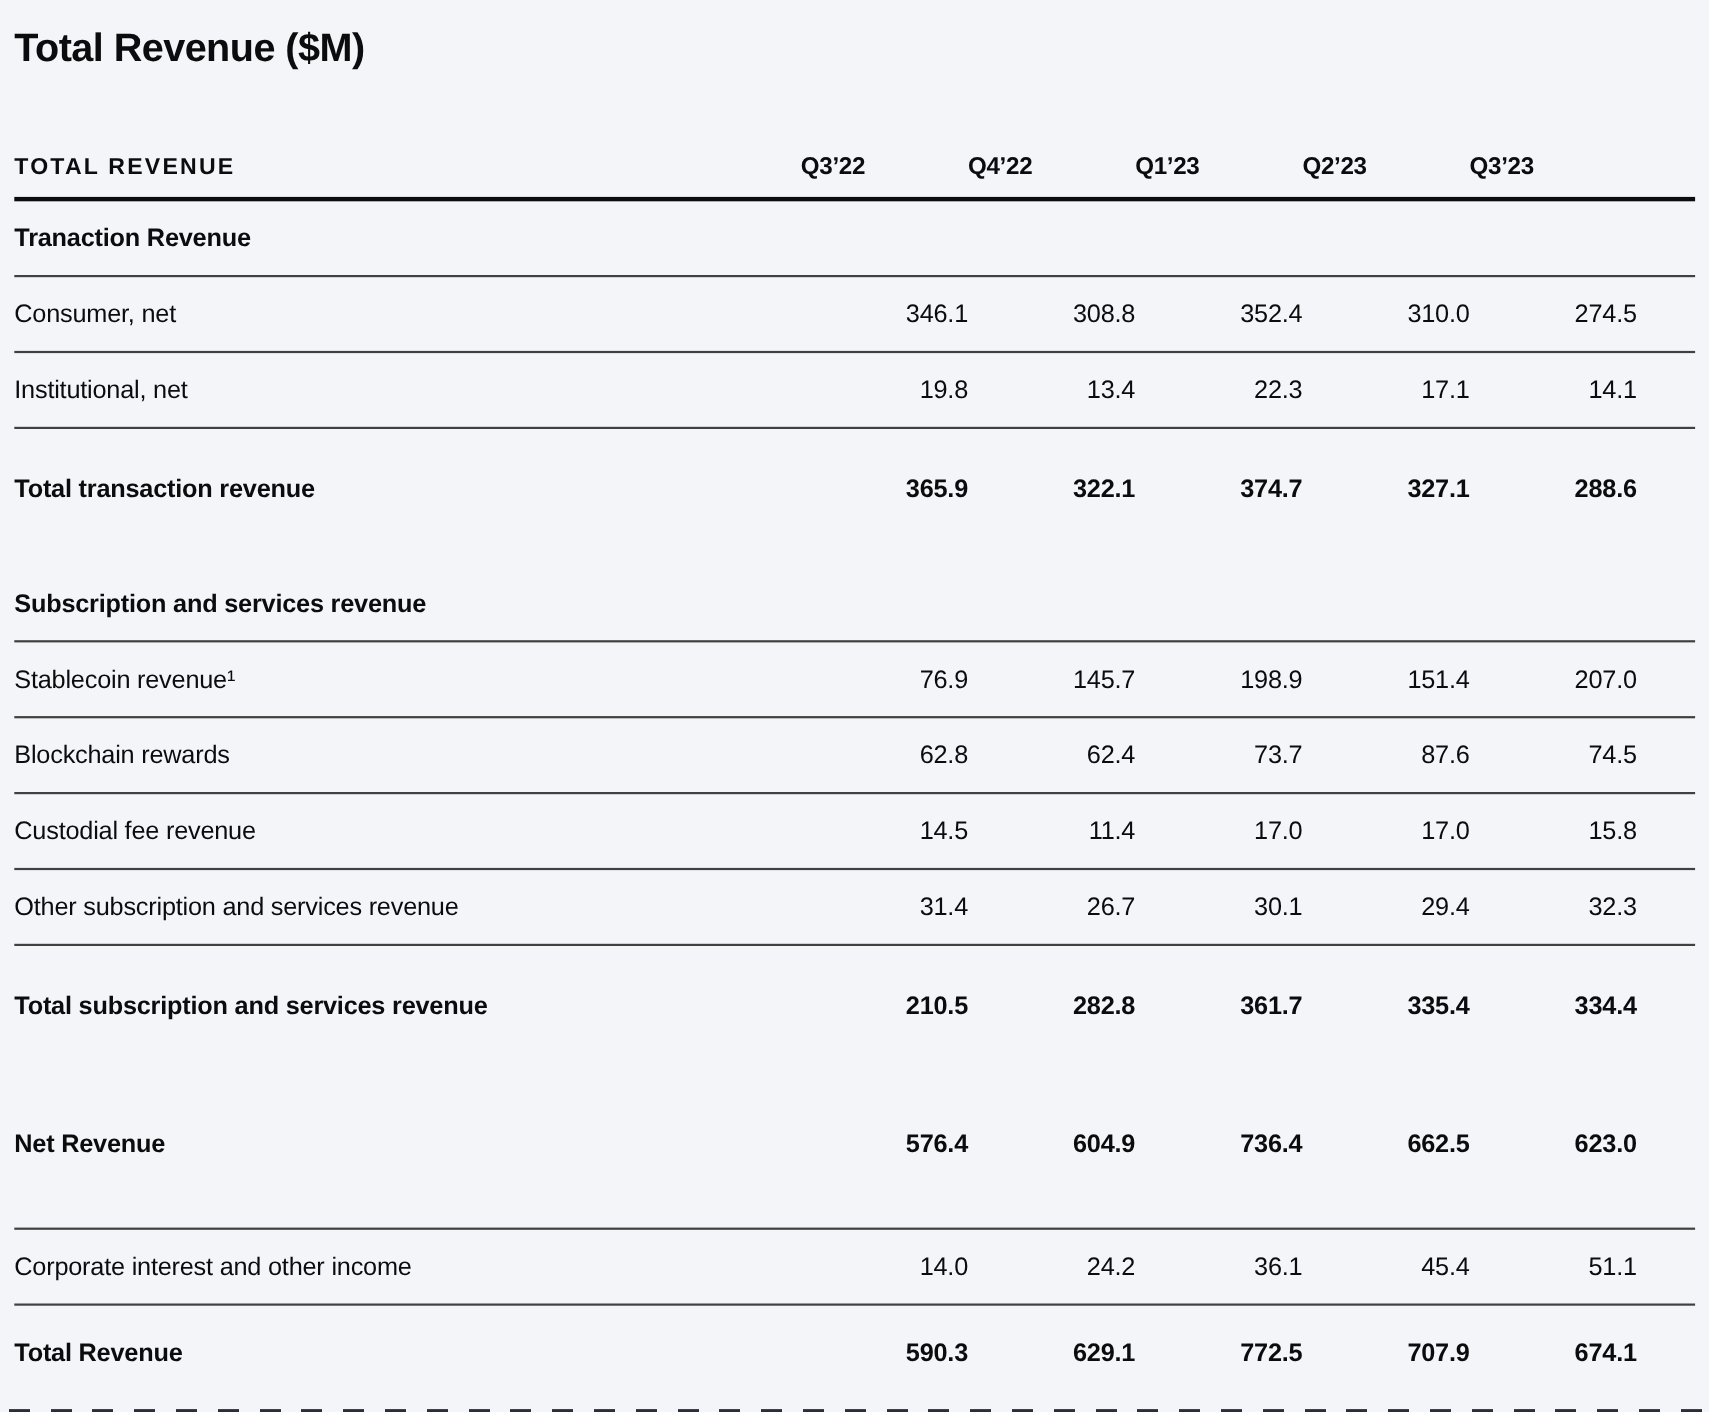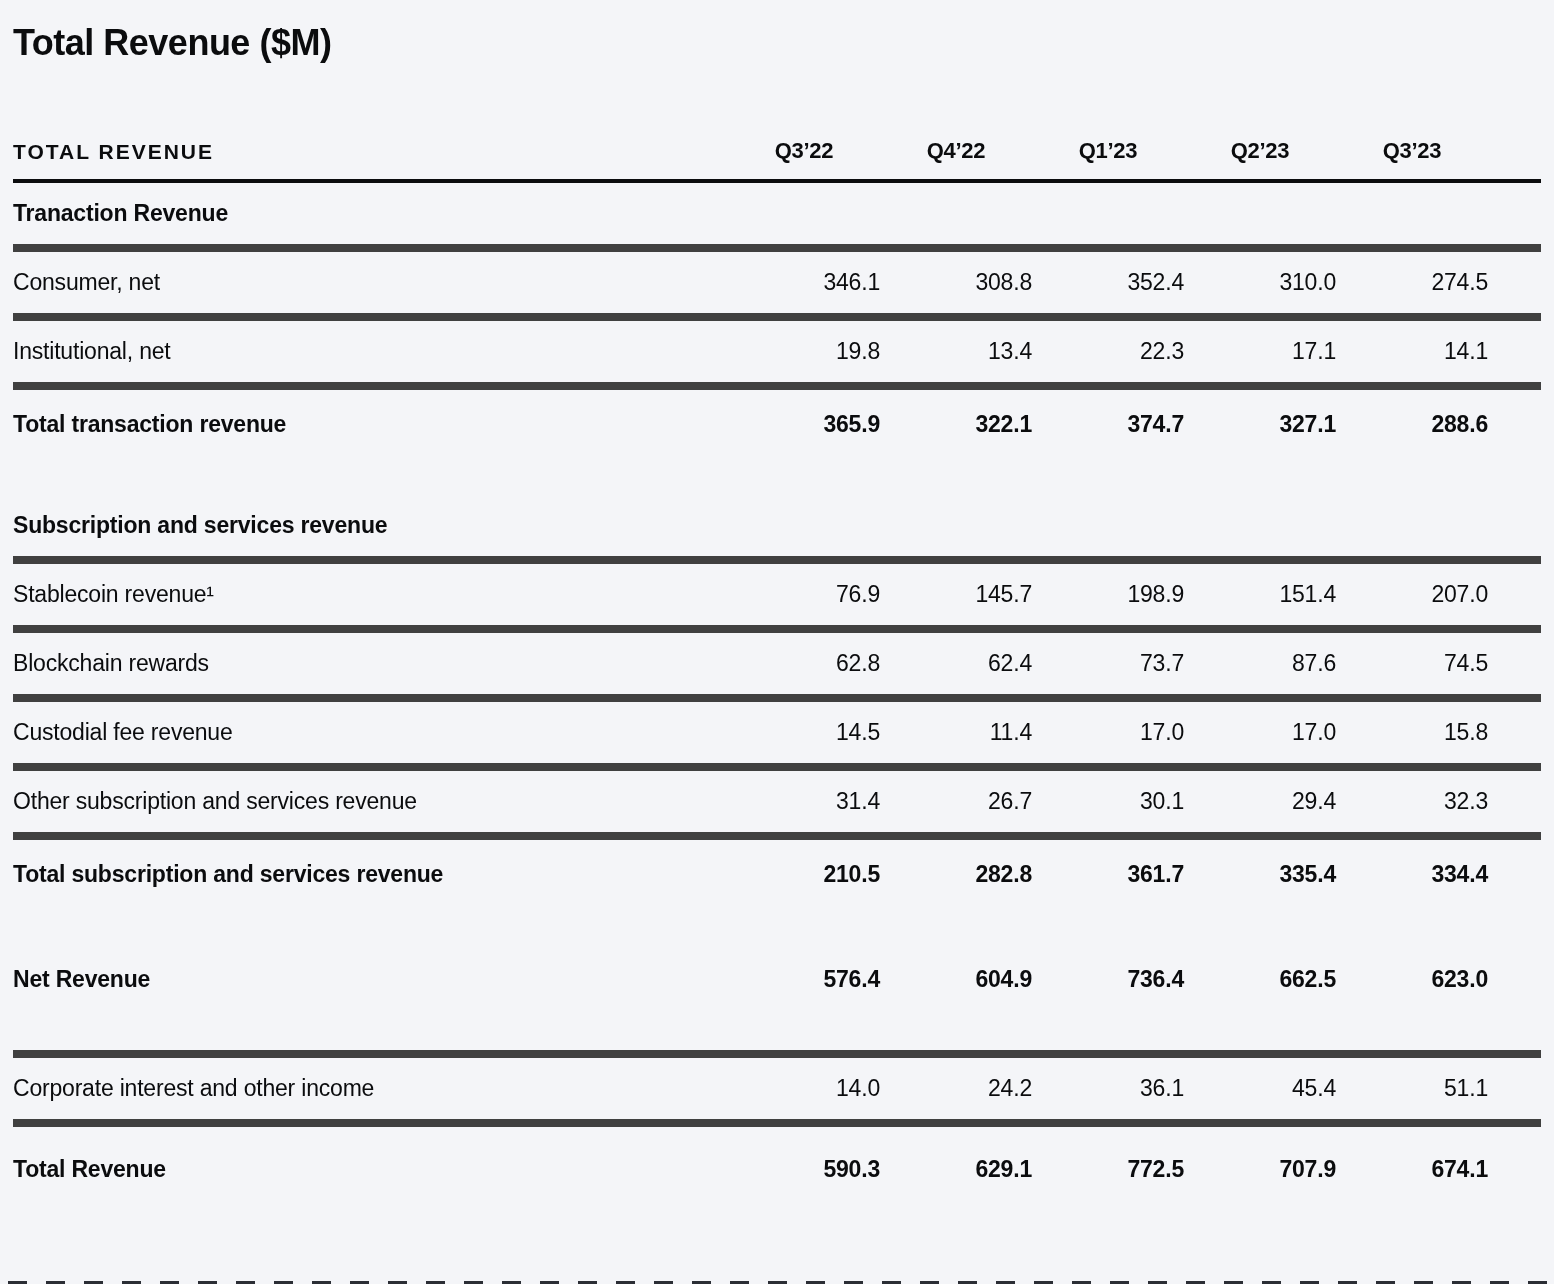--- a/index.html
+++ b/index.html
@@ -33,38 +33,38 @@
     border-bottom: 4px solid #0b0c0e;
   }
   .header-label {
     flex: 1;
     font-size: 21px;
     font-weight: bold;
     letter-spacing: 2px;
   }
   .col-h {
     width: 152px;
-    text-align: center;
+    text-align: left;
     font-size: 22px;
     font-weight: bold;
     letter-spacing: -0.3px;
   }
   .row {
     display: flex;
     align-items: center;
     height: 69px;
     padding-right: 53px;
-    border-bottom: 8px solid #404040;
+    border-bottom: 2px solid #404040;
     font-size: 23px;
     letter-spacing: -0.2px;
   }
   .row .label { flex: 1; }
   .row .num { width: 152px; text-align: right; }
   .row--section { font-weight: bold; }
-  .row--total { font-weight: bold; border-bottom: none; }
+  .row--total { font-weight: bold; border-bottom: none; margin-top: 20px; }
   .row--gap { height: 36px; border-bottom: none; }
   .row--gap-line { height: 44px; }
   .row--total-last { height: 84px; font-weight: bold; border-bottom: none; }
   .bottom-divider {
     position: absolute;
     left: 0; right: 0; bottom: 0;
     height: 3px;
     background: repeating-linear-gradient(90deg,
       transparent 0 8px, #2b2e35 8px 27px, transparent 27px 38px);
   }

